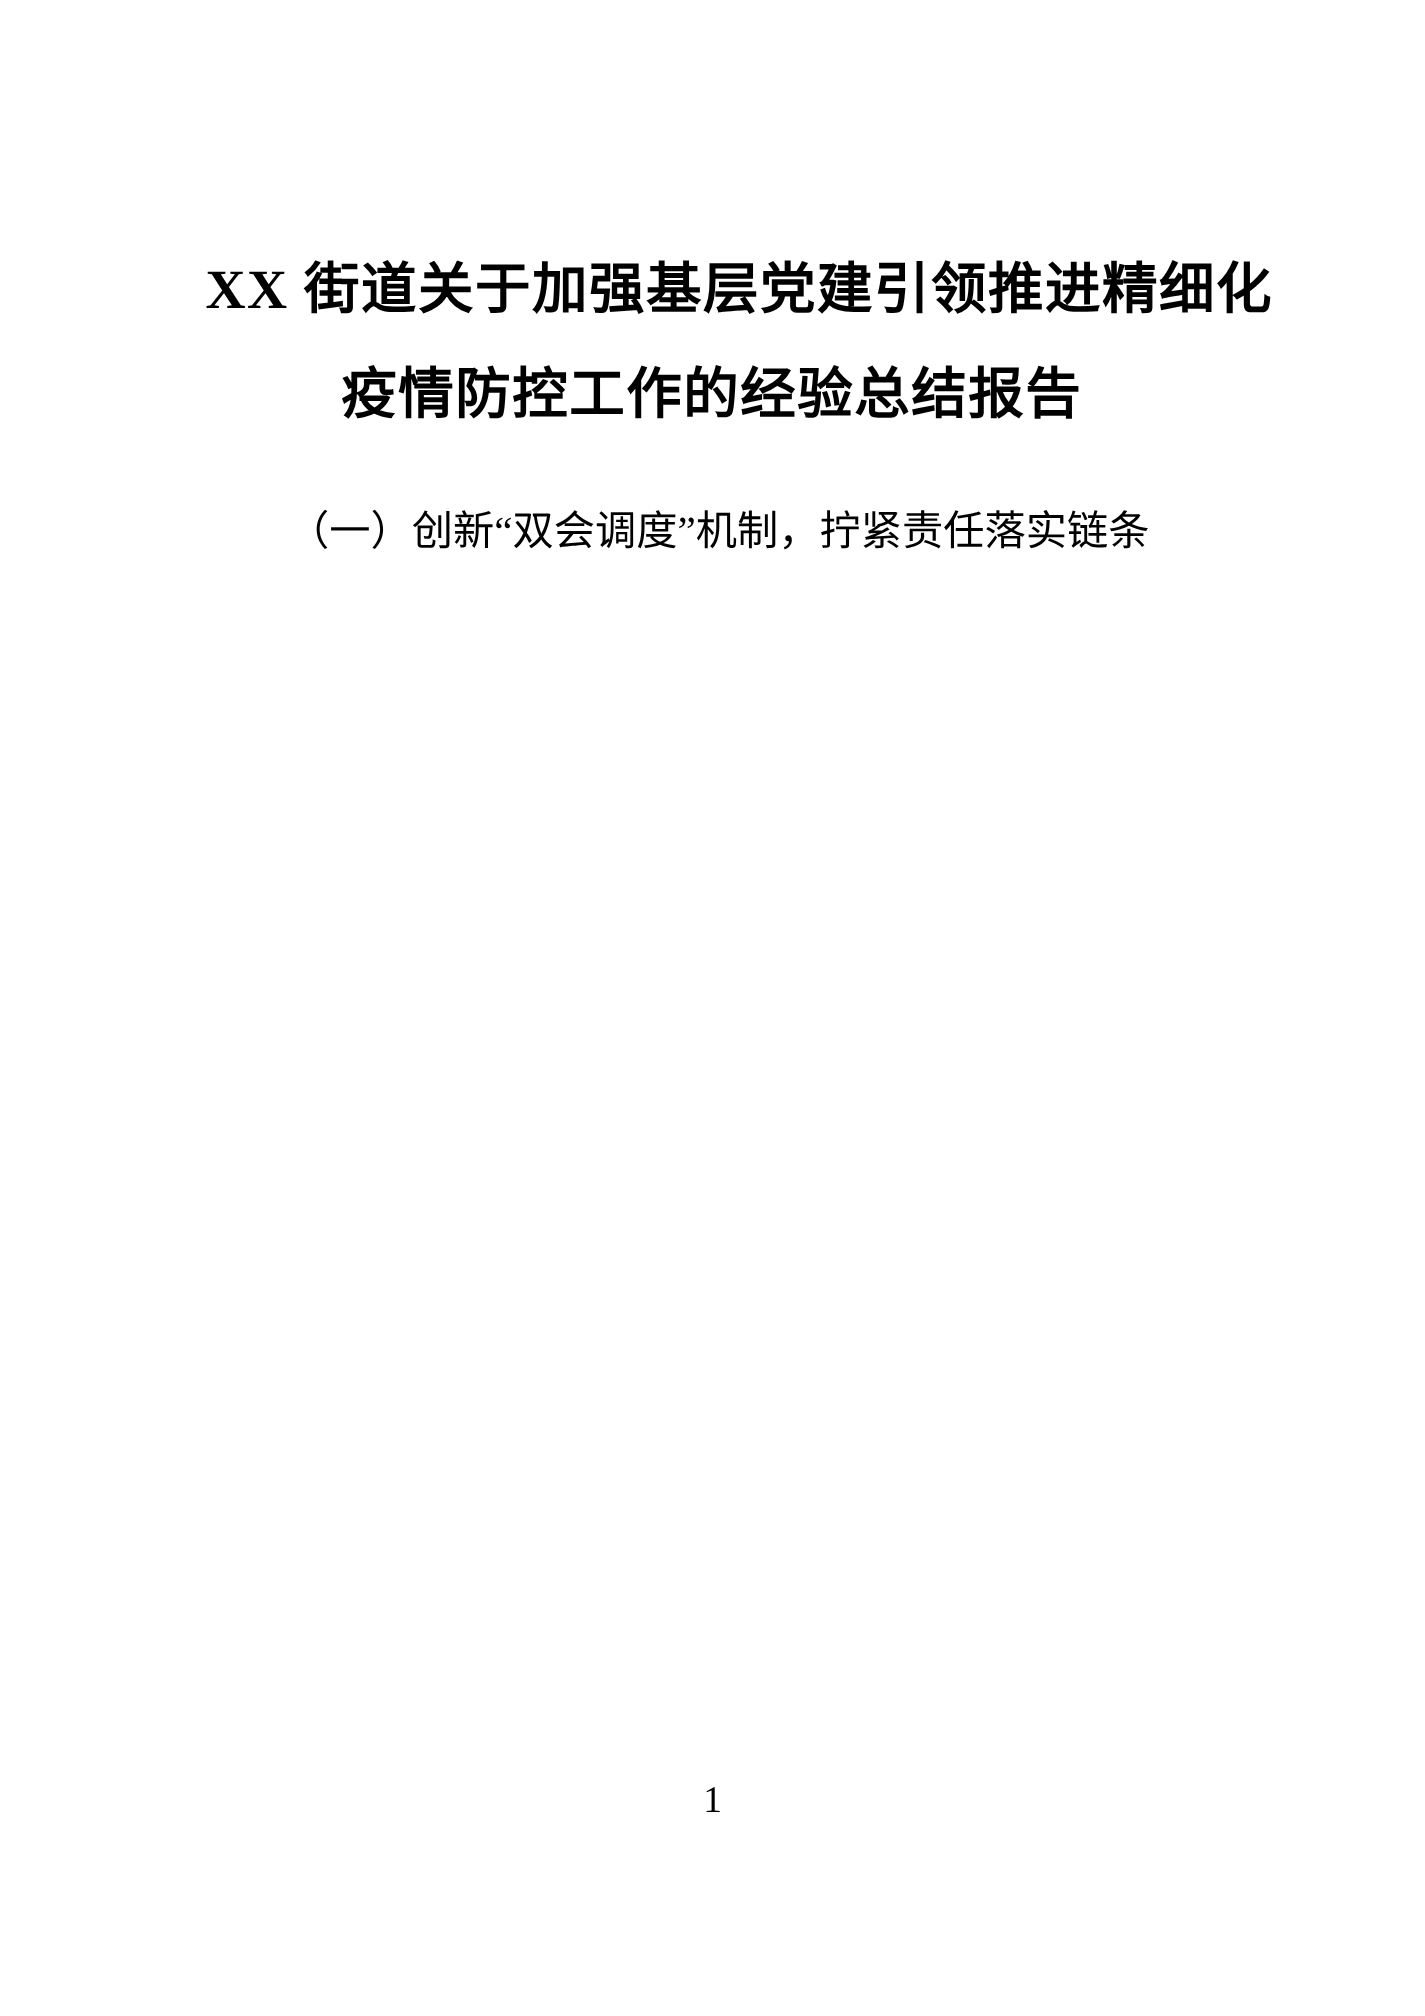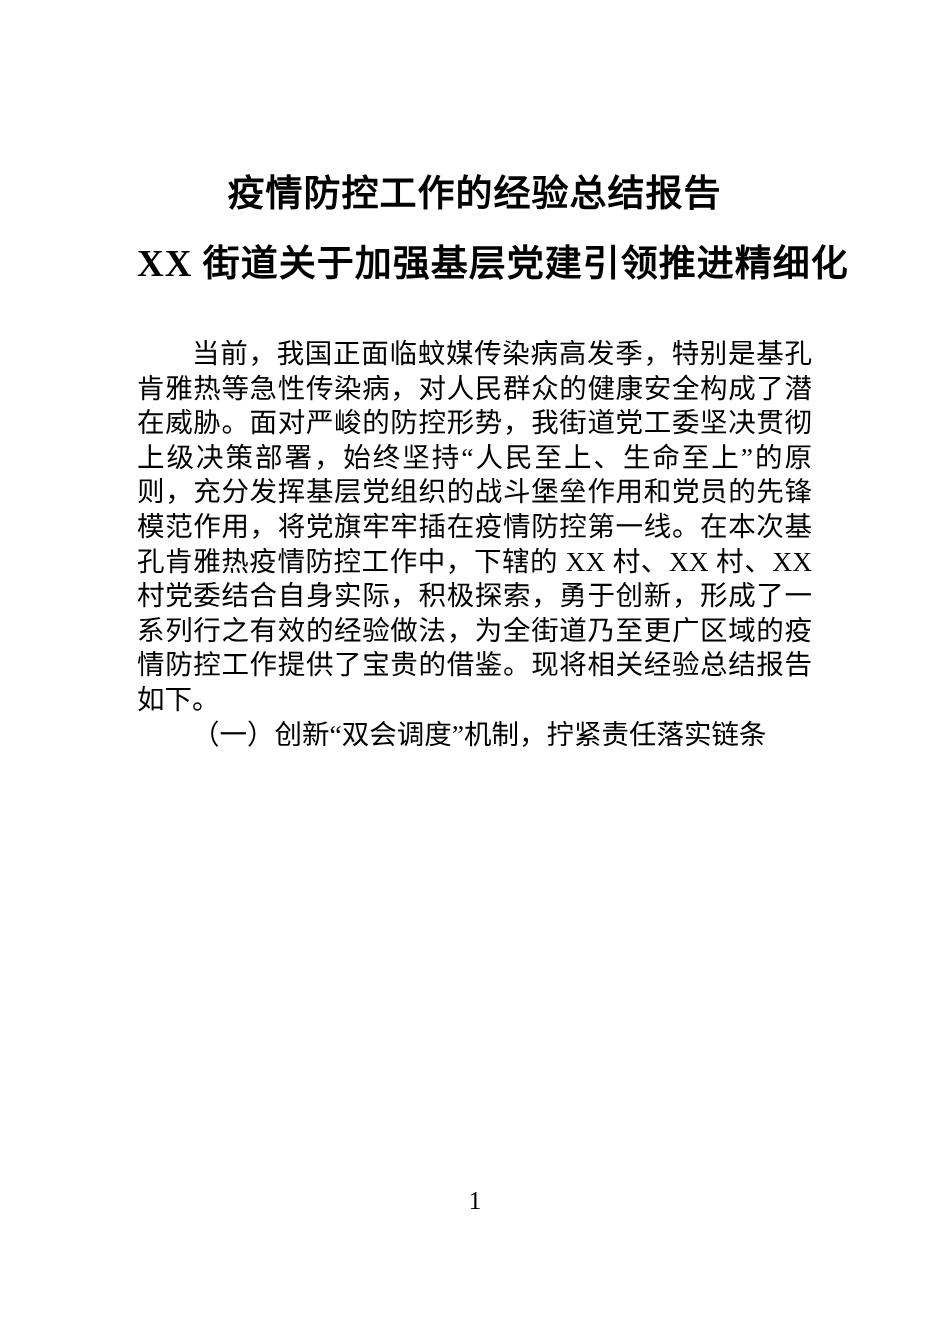--- a/index.html
+++ b/index.html
@@ -55,25 +55,24 @@
     line-height: 30px;
   }
 </style>
 </head>
 <body>
 
 <div class="page">
   <div class="content">
 
     <div class="doc-title">
+      <div class="title-line">XX 街道关于加强基层党建引领推进精细化</div>
       <div class="title-line">疫情防控工作的经验总结报告</div>
-      <div class="title-line">XX 街道关于加强基层党建引领推进精细化</div>
     </div>
 
     <div class="body-text">
-      <p>当前，我国正面临蚊媒传染病高发季，特别是基孔肯雅热等急性传染病，对人民群众的健康安全构成了潜在威胁。面对严峻的防控形势，我街道党工委坚决贯彻上级决策部署，始终坚持“人民至上、生命至上”的原则，充分发挥基层党组织的战斗堡垒作用和党员的先锋模范作用，将党旗牢牢插在疫情防控第一线。在本次基孔肯雅热疫情防控工作中，下辖的 XX 村、XX 村、XX 村党委结合自身实际，积极探索，勇于创新，形成了一系列行之有效的经验做法，为全街道乃至更广区域的疫情防控工作提供了宝贵的借鉴。现将相关经验总结报告如下。</p>
       <p>（一）创新“双会调度”机制，拧紧责任落实链条</p>
     </div>
 
   </div>
 
   <div class="footer">1</div>
 </div>
 
 </body></html>

